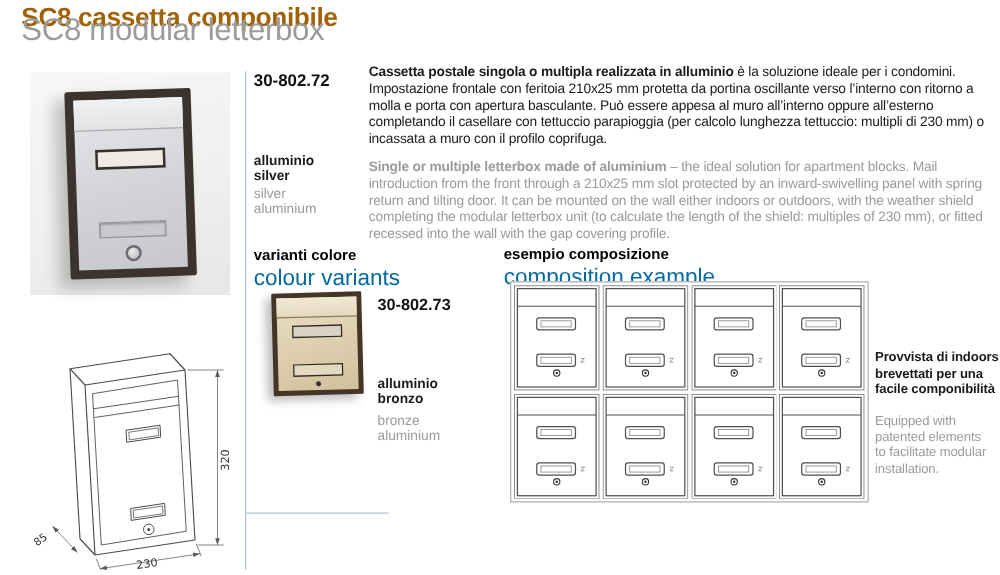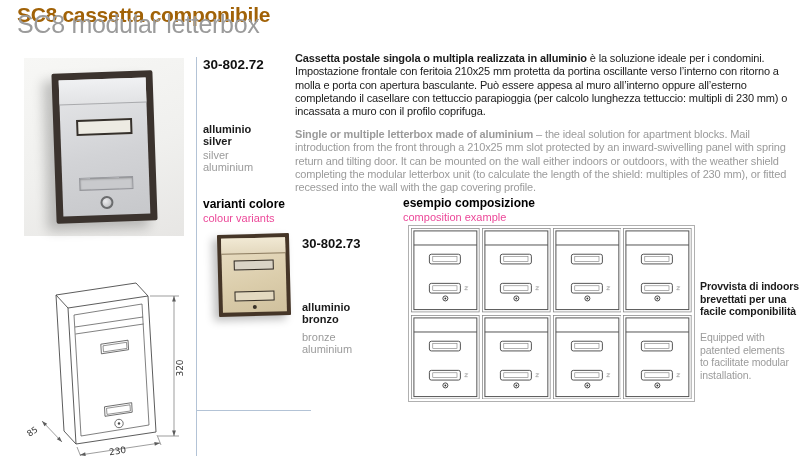--- a/index.html
+++ b/index.html
@@ -43,21 +43,21 @@
   .vmain-it{left:203px;top:79px;}
   .vmain-en{left:203px;top:105px;}
 
   
   .desc{left:295px;width:505px;margin:0;font-size:11px;line-height:13.3px;letter-spacing:-0.15px;}
   .desc-it{top:52px;color:#1b1b1b;}
   .desc-en{top:128px;color:#9b9b9b;}
 
   
   .h-blue{font-size:12px;font-weight:bold;color:#000000;}
-  .h-gray{font-size:11px;color:#ec4899;}
+  .h-gray{font-size:18px;color:#0369a1;}
 
   
   .photo-bronze{left:212px;top:228px;width:86px;height:96px;}
   .bz-frame{position:absolute;left:6px;top:6px;width:72px;height:82px;background:#453527;
     border-radius:1px;transform:rotate(-1.5deg);box-shadow:-5px 4px 8px rgba(0,0,0,.25);}
   .bz-face{position:absolute;left:4px;top:4px;right:4px;bottom:4px;
     background:linear-gradient(165deg,#eadfc6 0%,#dbcdab 60%,#d0c19e 100%);}
   .bz-plate{position:absolute;left:0;top:0;right:0;height:15px;
     background:linear-gradient(#f1e9d4,#e4d9bf);border-bottom:1px solid #8a7a5e;}
   .bz-label{position:absolute;left:50%;top:22px;transform:translateX(-50%);

